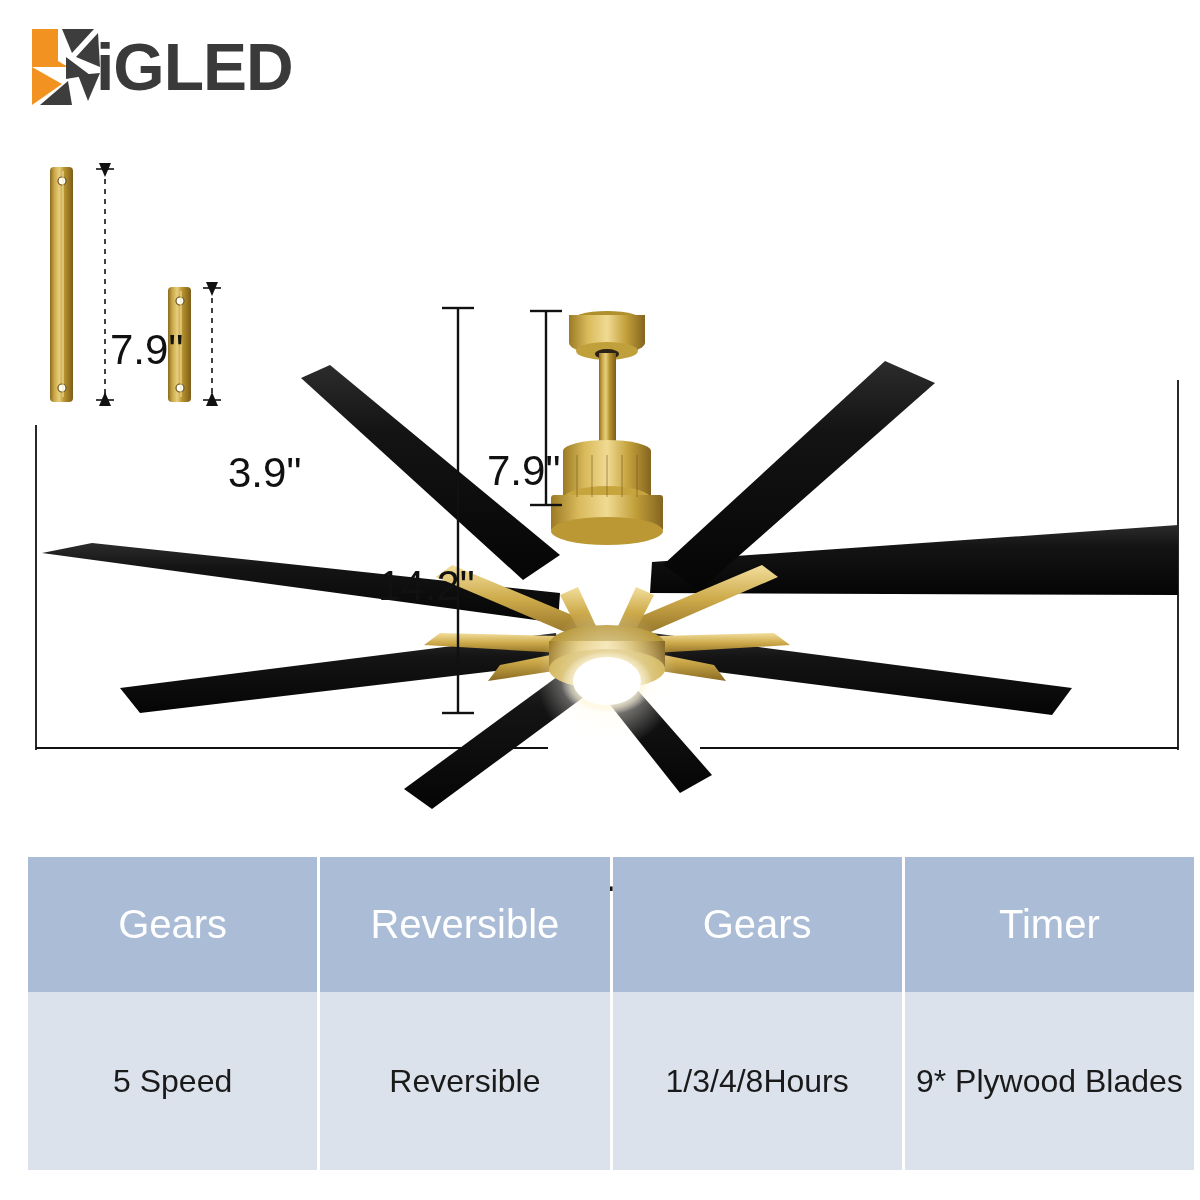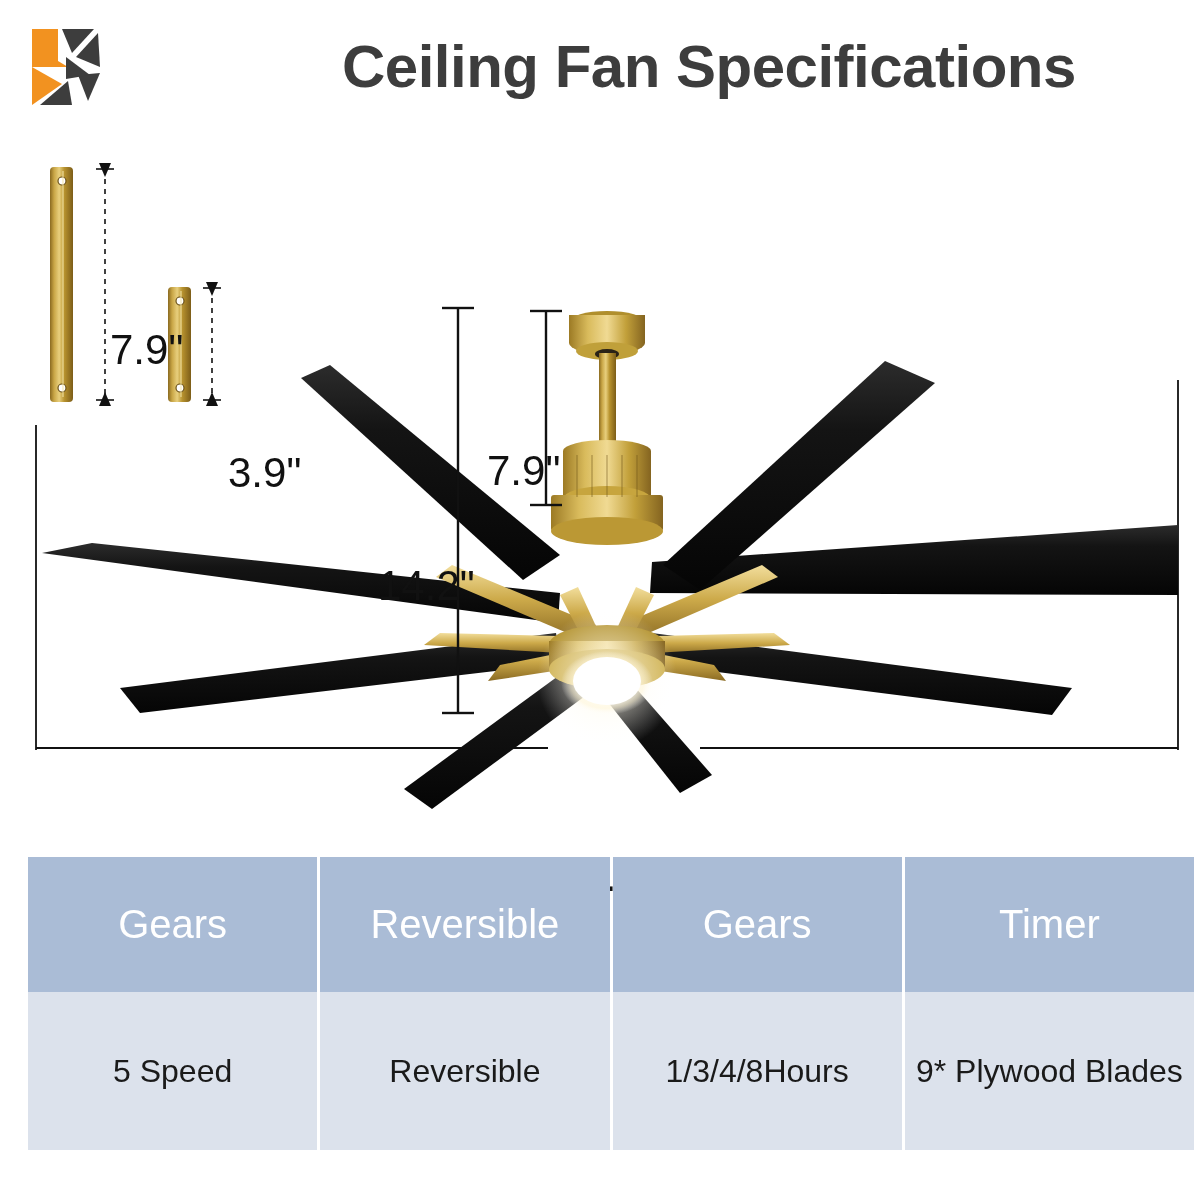--- a/index.html
+++ b/index.html
@@ -87,21 +87,21 @@
     text-align: center;
     vertical-align: middle;
     font-family: "Liberation Sans", sans-serif;
     padding: 0 4px;
   }
   #spec-table td {
     background: #dce2ec;
     color: #1a1a1a;
     font-size: 32px;
     font-weight: normal;
-    height: 158px;
+    height: 178px;
     text-align: center;
     vertical-align: middle;
     font-family: "Liberation Sans", sans-serif;
     padding: 0 4px;
   }
 </style>
 </head>
 <body>
 
 <div id="header">
@@ -114,22 +114,22 @@
       <polygon points="4,40 40,40 30,34 4,34" fill="#F29220"></polygon>
 
       <polygon points="34,2 66,2 44,26" fill="#3D3D3D"></polygon>
       <polygon points="70,6 72,40 48,30" fill="#3D3D3D"></polygon>
       <polygon points="72,46 60,74 50,48" fill="#3D3D3D"></polygon>
       <polygon points="44,78 12,78 40,54" fill="#3D3D3D"></polygon>
       <polygon points="38,30 62,48 38,52" fill="#3D3D3D"></polygon>
     </svg>
   </div>
 
-
-  <div id="page-title">Ceiling Fan Specifications</div>
+  <div id="logo-word">iGLED</div>
+
 </div>
 
 <div id="diagram">
   <svg width="1200" height="715" viewBox="0 0 1200 715" xmlns="http://www.w3.org/2000/svg">
     <defs>
       <linearGradient id="brassRod" x1="0" y1="0" x2="1" y2="0">
         <stop offset="0%" stop-color="#8a6a20"></stop>
         <stop offset="18%" stop-color="#c9a646"></stop>
         <stop offset="40%" stop-color="#e8cf7d"></stop>
         <stop offset="62%" stop-color="#b8932f"></stop>

